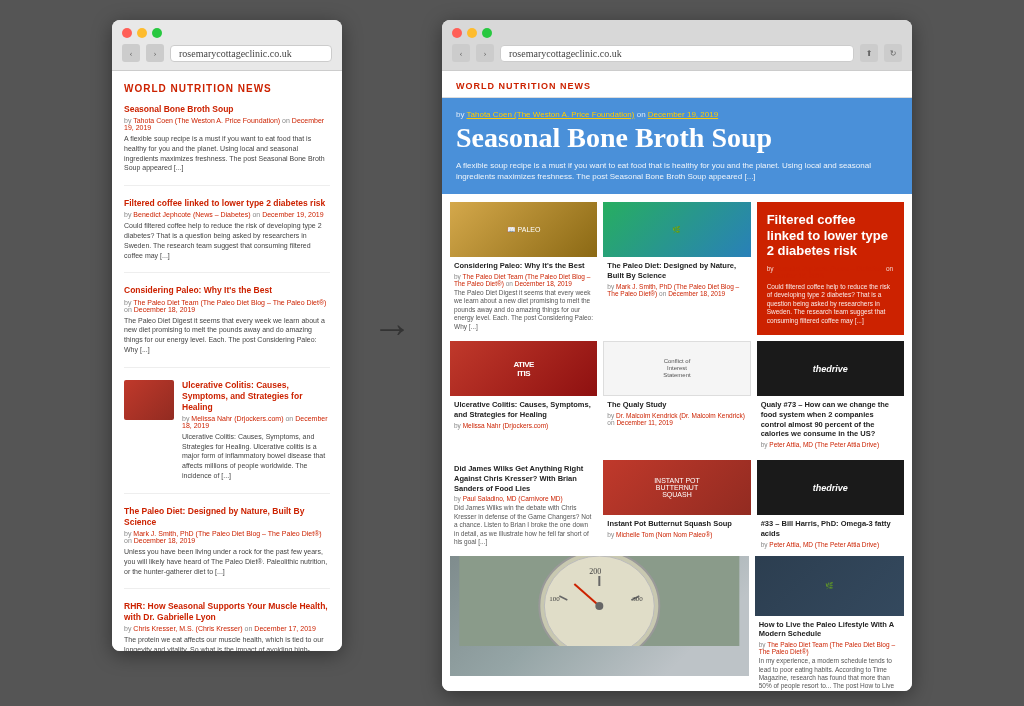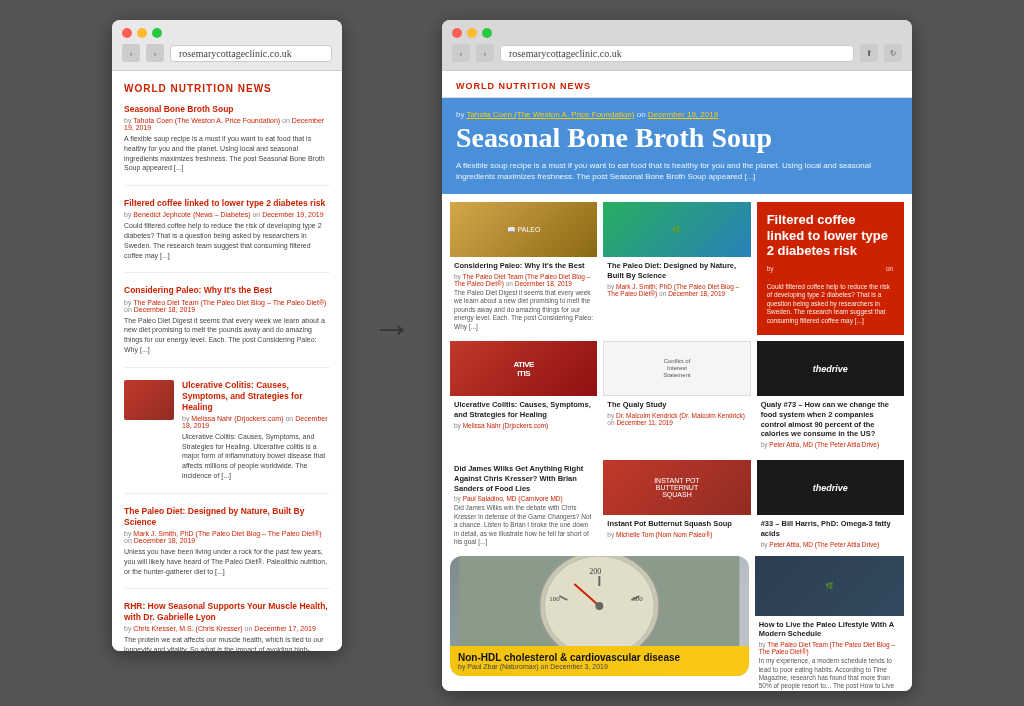--- a/index.html
+++ b/index.html
@@ -338,21 +338,21 @@
     .bottom-grid {
       display: grid;
       grid-template-columns: 2fr 1fr;
       gap: 6px;
     }
 
     .featured-bottom {
       position: relative;
       height: 120px;
       overflow: hidden;
-      border-radius: 12px;
+      border-radius: 0;
     }
 
     .featured-bottom-bg {
       width: 100%;
       height: 100%;
       background: linear-gradient(135deg, #7f8c8d 0%, #95a5a6 40%, #bdc3c7 80%);
       position: relative;
     }
 
     .featured-bottom-overlay {
@@ -604,26 +604,20 @@
                 <line x1="100" y1="40" x2="108" y2="44" stroke="#666" stroke-width="1.5"></line>
                 <line x1="180" y1="40" x2="172" y2="44" stroke="#666" stroke-width="1.5"></line>
 
                 <line x1="140" y1="50" x2="115" y2="28" stroke="#cc2200" stroke-width="2"></line>
                 <circle cx="140" cy="50" r="4" fill="#666"></circle>
 
                 <text x="130" y="18" font-size="8" fill="#444">200</text>
                 <text x="90" y="45" font-size="7" fill="#444">100</text>
                 <text x="173" y="45" font-size="7" fill="#444">300</text>
               </svg>
-            </div>
-            <div class="featured-bottom-overlay">
-              <div class="featured-bottom-title">Non-HDL cholesterol &amp; cardiovascular disease</div>
-              <div class="featured-bottom-byline">
-                by <span>Paul Zbar (Naturomax)</span> on <span>December 3, 2019</span>
-              </div>
             </div>
           </div>
 
           <div class="side-card">
             <div class="img-placeholder" style="height:60px;background:linear-gradient(135deg,#2c3e50,#34495e);display:flex;align-items:center;justify-content:center;font-size:7px;color:rgba(255,255,255,0.7);">🌿</div>
             <div class="side-card-content">
               <div class="grid-card-title">How to Live the Paleo Lifestyle With A Modern Schedule</div>
               <div class="grid-card-byline">
                 by <span>The Paleo Diet Team (The Paleo Diet Blog – The Paleo Diet®)</span>
               </div>

